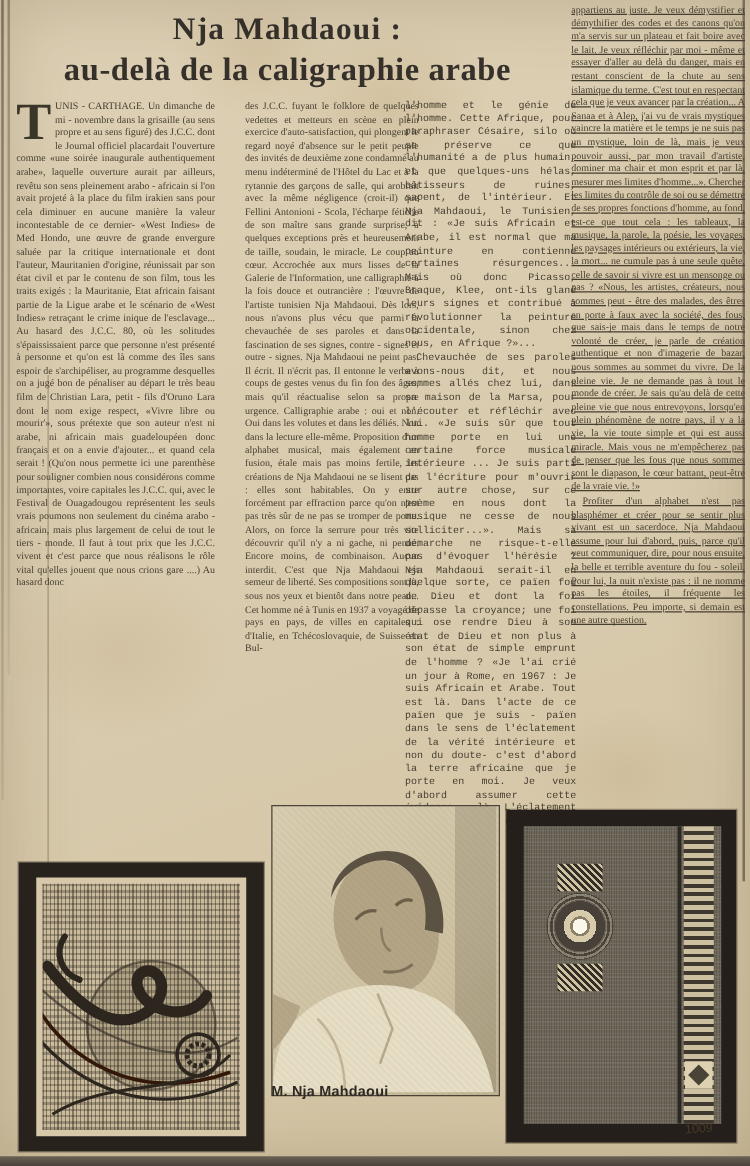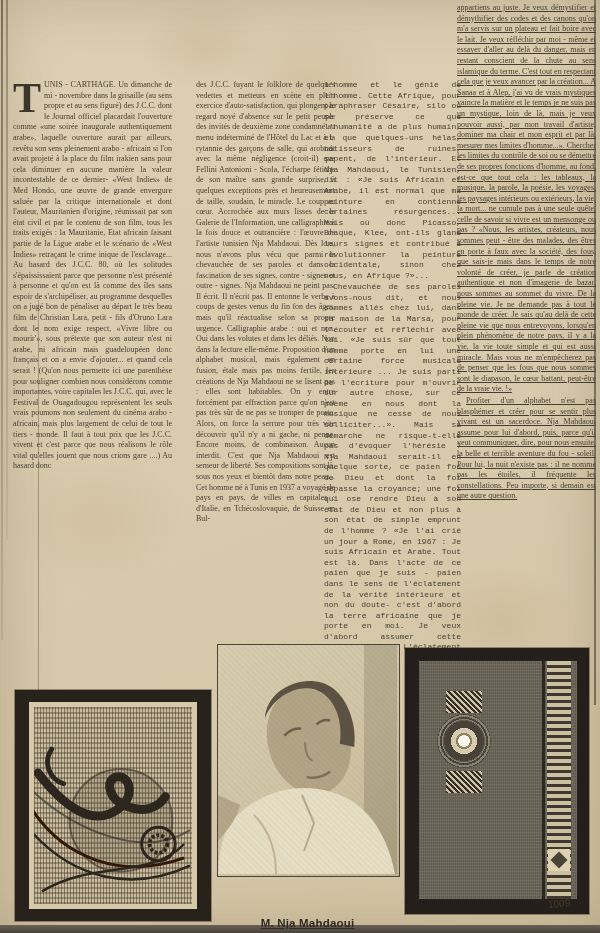--- a/index.html
+++ b/index.html
@@ -35,22 +35,22 @@
     background:
       repeating-linear-gradient(90deg, rgba(43,37,29,.45) 0 1px, transparent 1px 3px),
       repeating-linear-gradient(0deg, rgba(43,37,29,.30) 0 2px, transparent 2px 5px),
       #c9bb9b;}
   .art-left svg{position:absolute;inset:0;}
   .photo{position:absolute;left:217px;top:644px;width:181px;height:231px;
     border:1px solid #4a443a;background:linear-gradient(135deg,#d8cdb0,#cfc3a4 60%,#bfb392);}
   .photo svg{position:absolute;inset:0;}
   .photo .grain{position:absolute;inset:0;
     background:repeating-linear-gradient(45deg, rgba(120,105,80,.05) 0 2px, transparent 2px 4px);}
-  .caption{position:absolute;left:217px;top:917px;width:181px;text-align:center;
-    font:700 11.5px "Liberation Sans",sans-serif;color:#2e2a23;letter-spacing:.2px;text-decoration:underline;}
+  .caption{position:absolute;left:217px;top:868px;width:181px;text-align:left;
+    font:700 11.5px "Liberation Sans",sans-serif;color:#2e2a23;letter-spacing:.2px;}
   .art-right{position:absolute;left:405px;top:648px;width:184px;height:266px;background:#241f1a;
     box-shadow:0 0 0 1px rgba(40,34,26,.4);}
   .art-right .inner{position:absolute;inset:13px 12px 15px 14px;overflow:hidden;
     background:
       repeating-linear-gradient(0deg, rgba(255,255,255,.07) 0 1px, transparent 1px 3px),
       repeating-linear-gradient(90deg, rgba(0,0,0,.14) 0 1px, transparent 1px 2px),
       #6e675a;}
   .art-right .strip{position:absolute;left:30px;top:0;width:30px;height:100%;
     background:linear-gradient(180deg,#d5c8a8 0 14%, #3e382f 14% 20%, #d5c8a8 20% 78%, #45403 78%, #d5c8a8 82% 100%);}
   .art-right .seg{position:absolute;left:27px;width:36px;height:22px;
@@ -84,20 +84,22 @@
 
 <div id="page">
 
   <div class="foldline" id="fold1"></div>
   <div class="foldline" id="fold2"></div>
   <div class="crease"></div>
   <div class="edge-right"></div>
   <div class="bottom-band"></div>
 
   <div class="masthead">
+    <div class="l1">Nja Mahdaoui :</div>
+    <div class="l2">au-delà de la caligraphie arabe</div>
   </div>
 
   <div class="col" id="col1">
     <p><span class="dropcap">T</span><span>UNIS - CARTHAGE. Un dimanche de mi - novembre dans la grisaille (au sens propre et au sens figuré) des J.C.C. dont le Journal officiel placardait l'ouverture comme «une soirée inaugurale authentiquement arabe», laquelle ouverture aurait par ailleurs, revêtu son sens pleinement arabo - africain si l'on avait projeté à la place du film irakien sans pour cela diminuer en aucune manière la valeur incontestable de ce dernier- «West Indies» de Med Hondo, une œuvre de grande envergure saluée par la critique internationale et dont l'auteur, Mauritanien d'origine, réunissait par son état civil et par le contenu de son film, tous les traits exigés : la Mauritanie, Etat africain faisant partie de la Ligue arabe et le scénario de «West Indies» retraçant le crime inique de l'esclavage... Au hasard des J.C.C. 80, où les solitudes s'épaississaient parce que personne n'est présenté à personne et qu'on est là comme des îles sans espoir de s'archipéliser, au programme desquelles on a jugé bon de pénaliser au départ le très beau film de Christian Lara, petit - fils d'Oruno Lara dont le nom exige respect, «Vivre libre ou mourir'», sous prétexte que son auteur n'est ni arabe, ni africain mais guadeloupéen donc français et on a envie d'ajouter... et quand cela serait ! (Qu'on nous permette ici une parenthèse pour souligner combien nous considérons comme importantes, voire capitales les J.C.C. qui, avec le Festival de Ouagadougou représentent les seuls vrais poumons non seulement du cinéma arabo - africain, mais plus largement de celui de tout le tiers - monde. Il faut à tout prix que les J.C.C. vivent et c'est parce que nous réalisons le rôle vital qu'elles jouent que nous crions gare ....) Au hasard donc</span></p>
   </div>
   <div class="col" id="col2">
     <p>des J.C.C. fuyant le folklore de quelques vedettes et metteurs en scène en plein exercice d'auto-satisfaction, qui plongent le regard noyé d'absence sur le petit peuple des invités de deuxième zone condamné au menu indéterminé de l'Hôtel du Lac et à la rytannie des garçons de salle, qui arobrait avec la même négligence (croit-il) que Fellini Antonioni - Scola, l'écharpe fétiche de son maître sans grande surprise, à quelques exceptions près et heureusement de taille, soudain, le miracle. Le coup au cœur. Accrochée aux murs lisses de la Galerie de l'Information, une calligraphie à la fois douce et outrancière : l'œuvre de l'artiste tunisien Nja Mahdaoui. Dès lors, nous n'avons plus vécu que parmi la chevauchée de ses paroles et dans la fascination de ses signes, contre - signes et outre - signes. Nja Mahdaoui ne peint pas. Il écrit. Il n'écrit pas. Il entonne le verbe à coups de gestes venus du fin fon des âges, mais qu'il réactualise selon sa propre urgence. Calligraphie arabe : oui et non. Oui dans les volutes et dans les déliés. Non dans la lecture elle-même. Proposition d'un alphabet musical, mais également en fusion, étale mais pas moins fertile, les créations de Nja Mahdaoui ne se lisent pas : elles sont habitables. On y entre forcément par effraction parce qu'on n'est pas très sûr de ne pas se tromper de porte. Alors, on force la serrure pour très vite découvrir qu'il n'y a ni gache, ni penne. Encore moins, de combinaison. Aucun interdit. C'est que Nja Mahdaoui est semeur de liberté. Ses compositions sont là, sous nos yeux et bientôt dans notre peau... Cet homme né à Tunis en 1937 a voyagé de pays en pays, de villes en capitales : d'Italie, en Tchécoslovaquie, de Suisse en Bul-</p>
   </div>
   <div class="col" id="col3">
     <p>l'homme et le génie de l'homme. Cette Afrique, pour paraphraser Césaire, silo où se préserve ce que l'humanité a de plus humain, et que quelques-uns hélas, bâtisseurs de ruines, sapent, de l'intérieur. Et Nja Mahdaoui, le Tunisien, dit : «Je suis Africain et Arabe, il est normal que ma peinture en contienne certaines résurgences... Mais où donc Picasso, Braque, Klee, ont-ils glané leurs signes et contribué à révolutionner la peinture occidentale, sinon chez nous, en Afrique ?»...</p>

